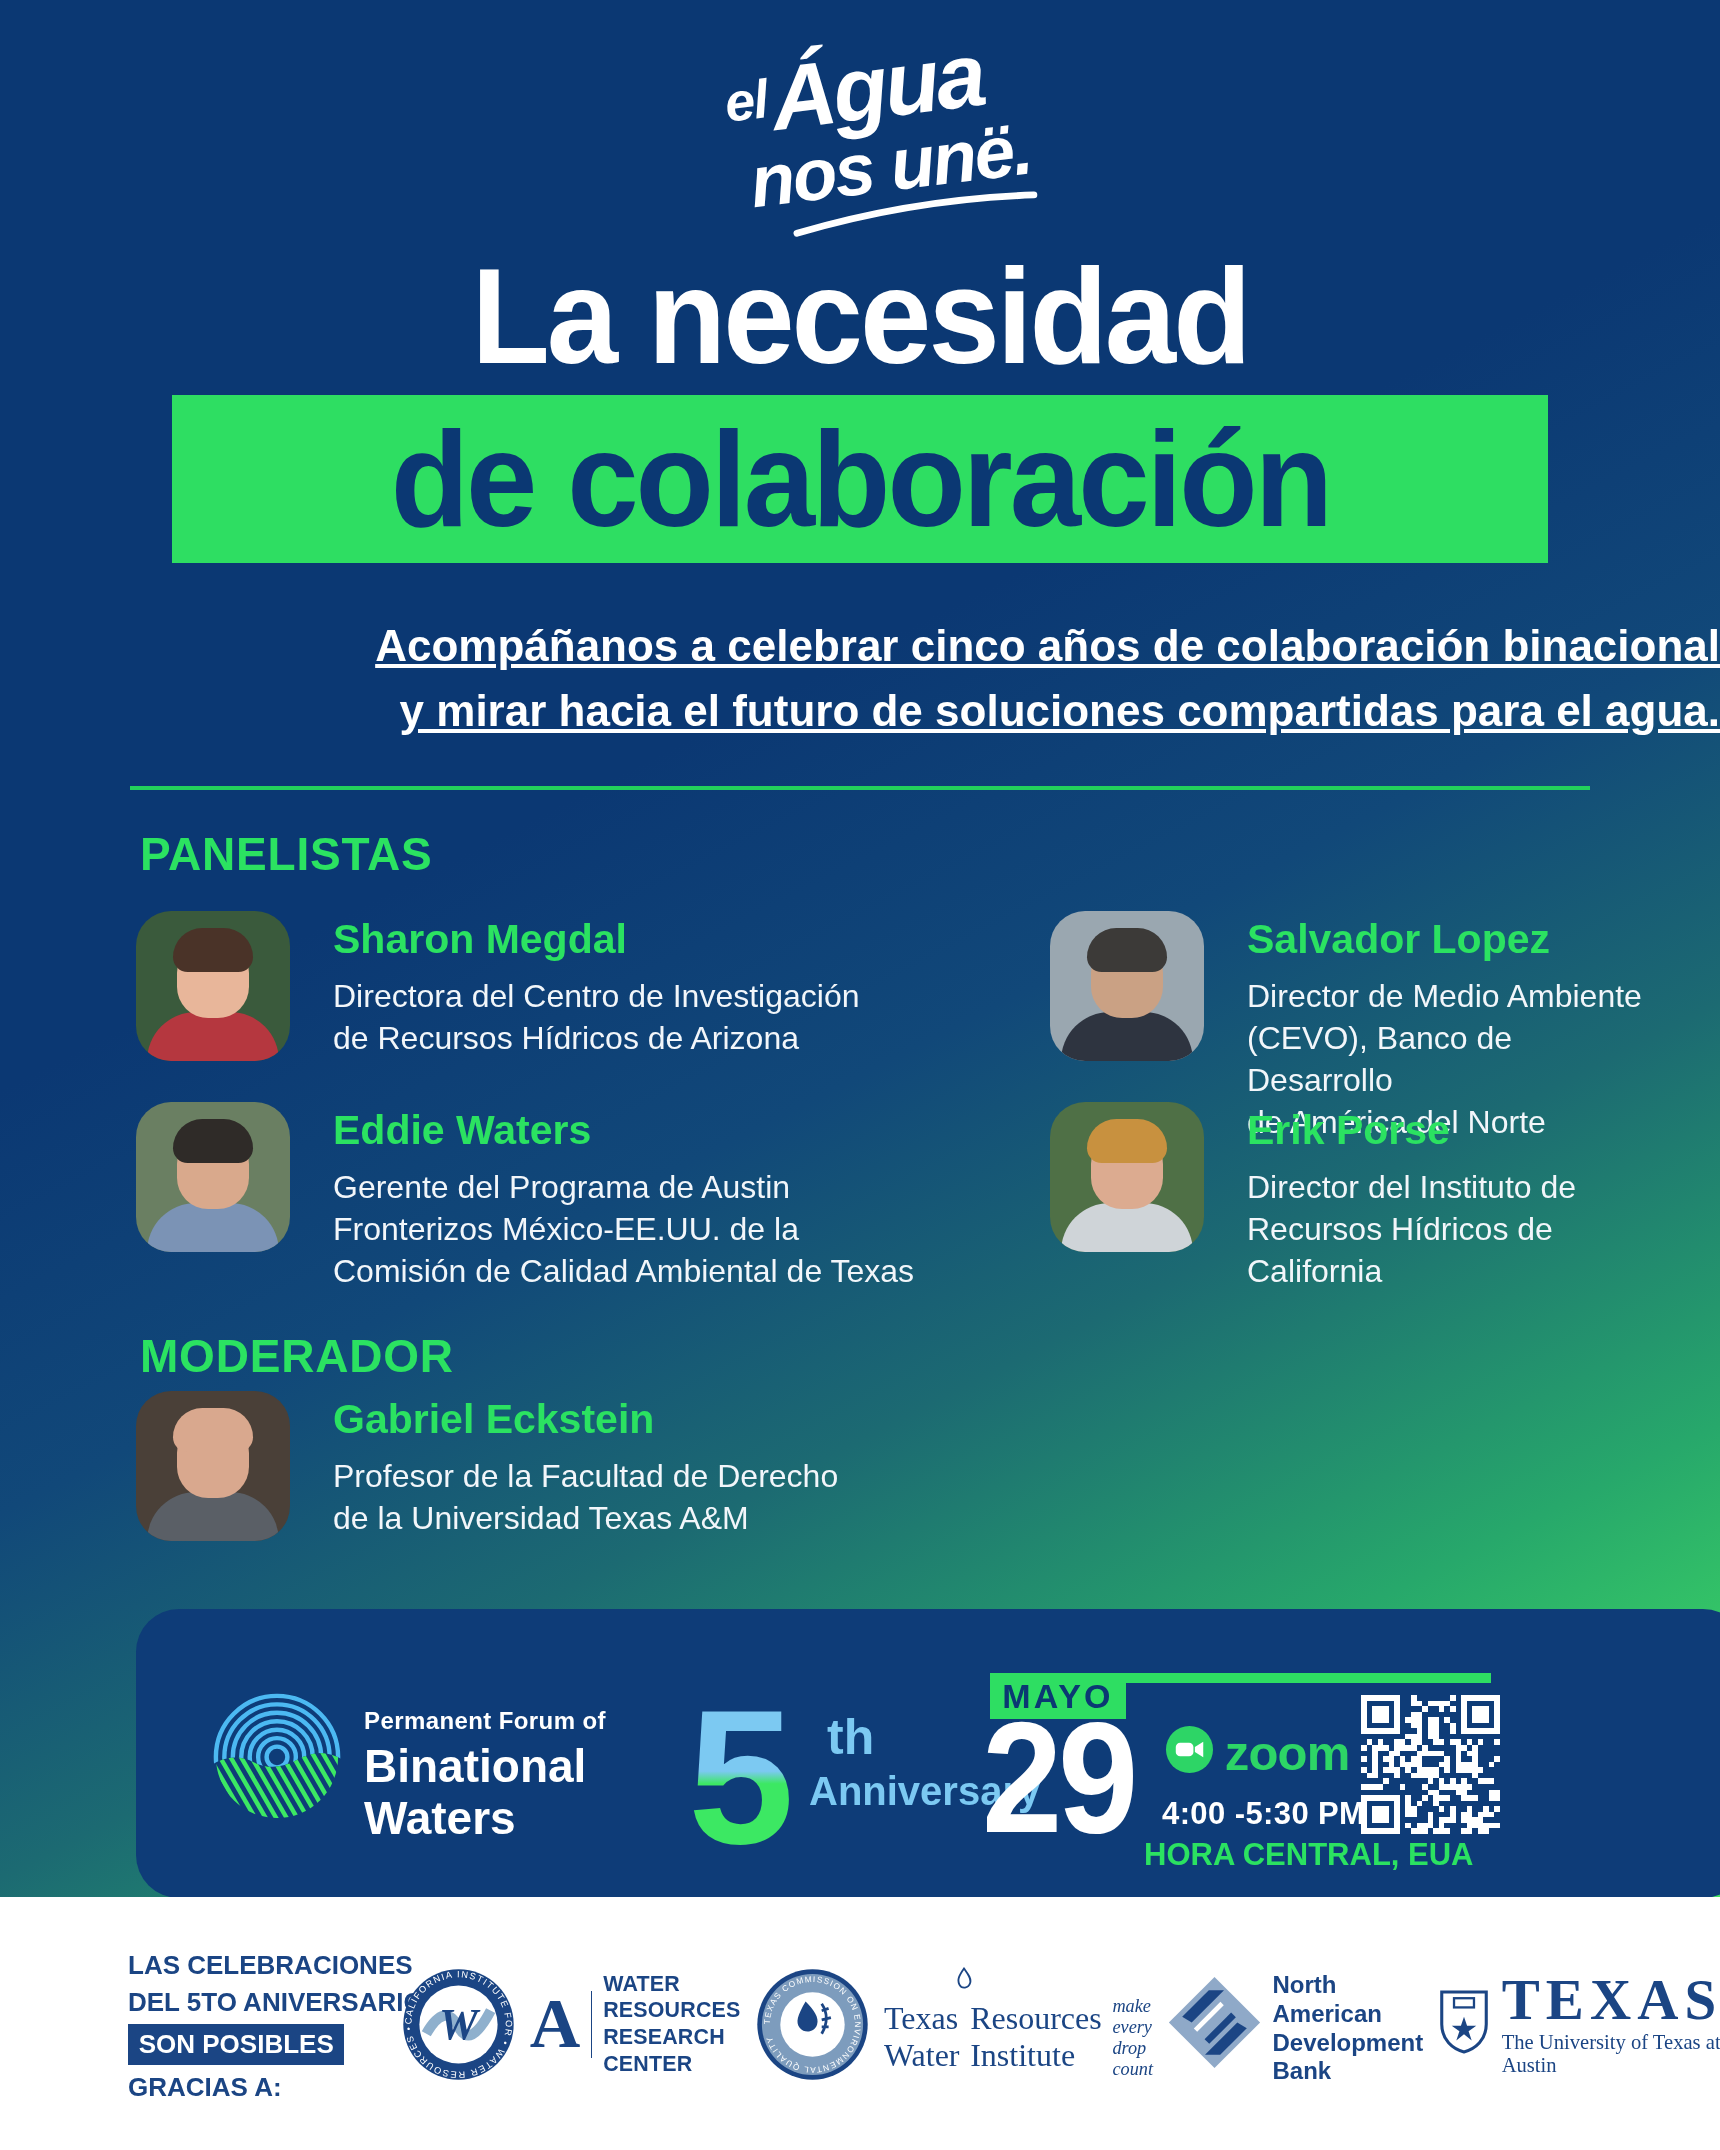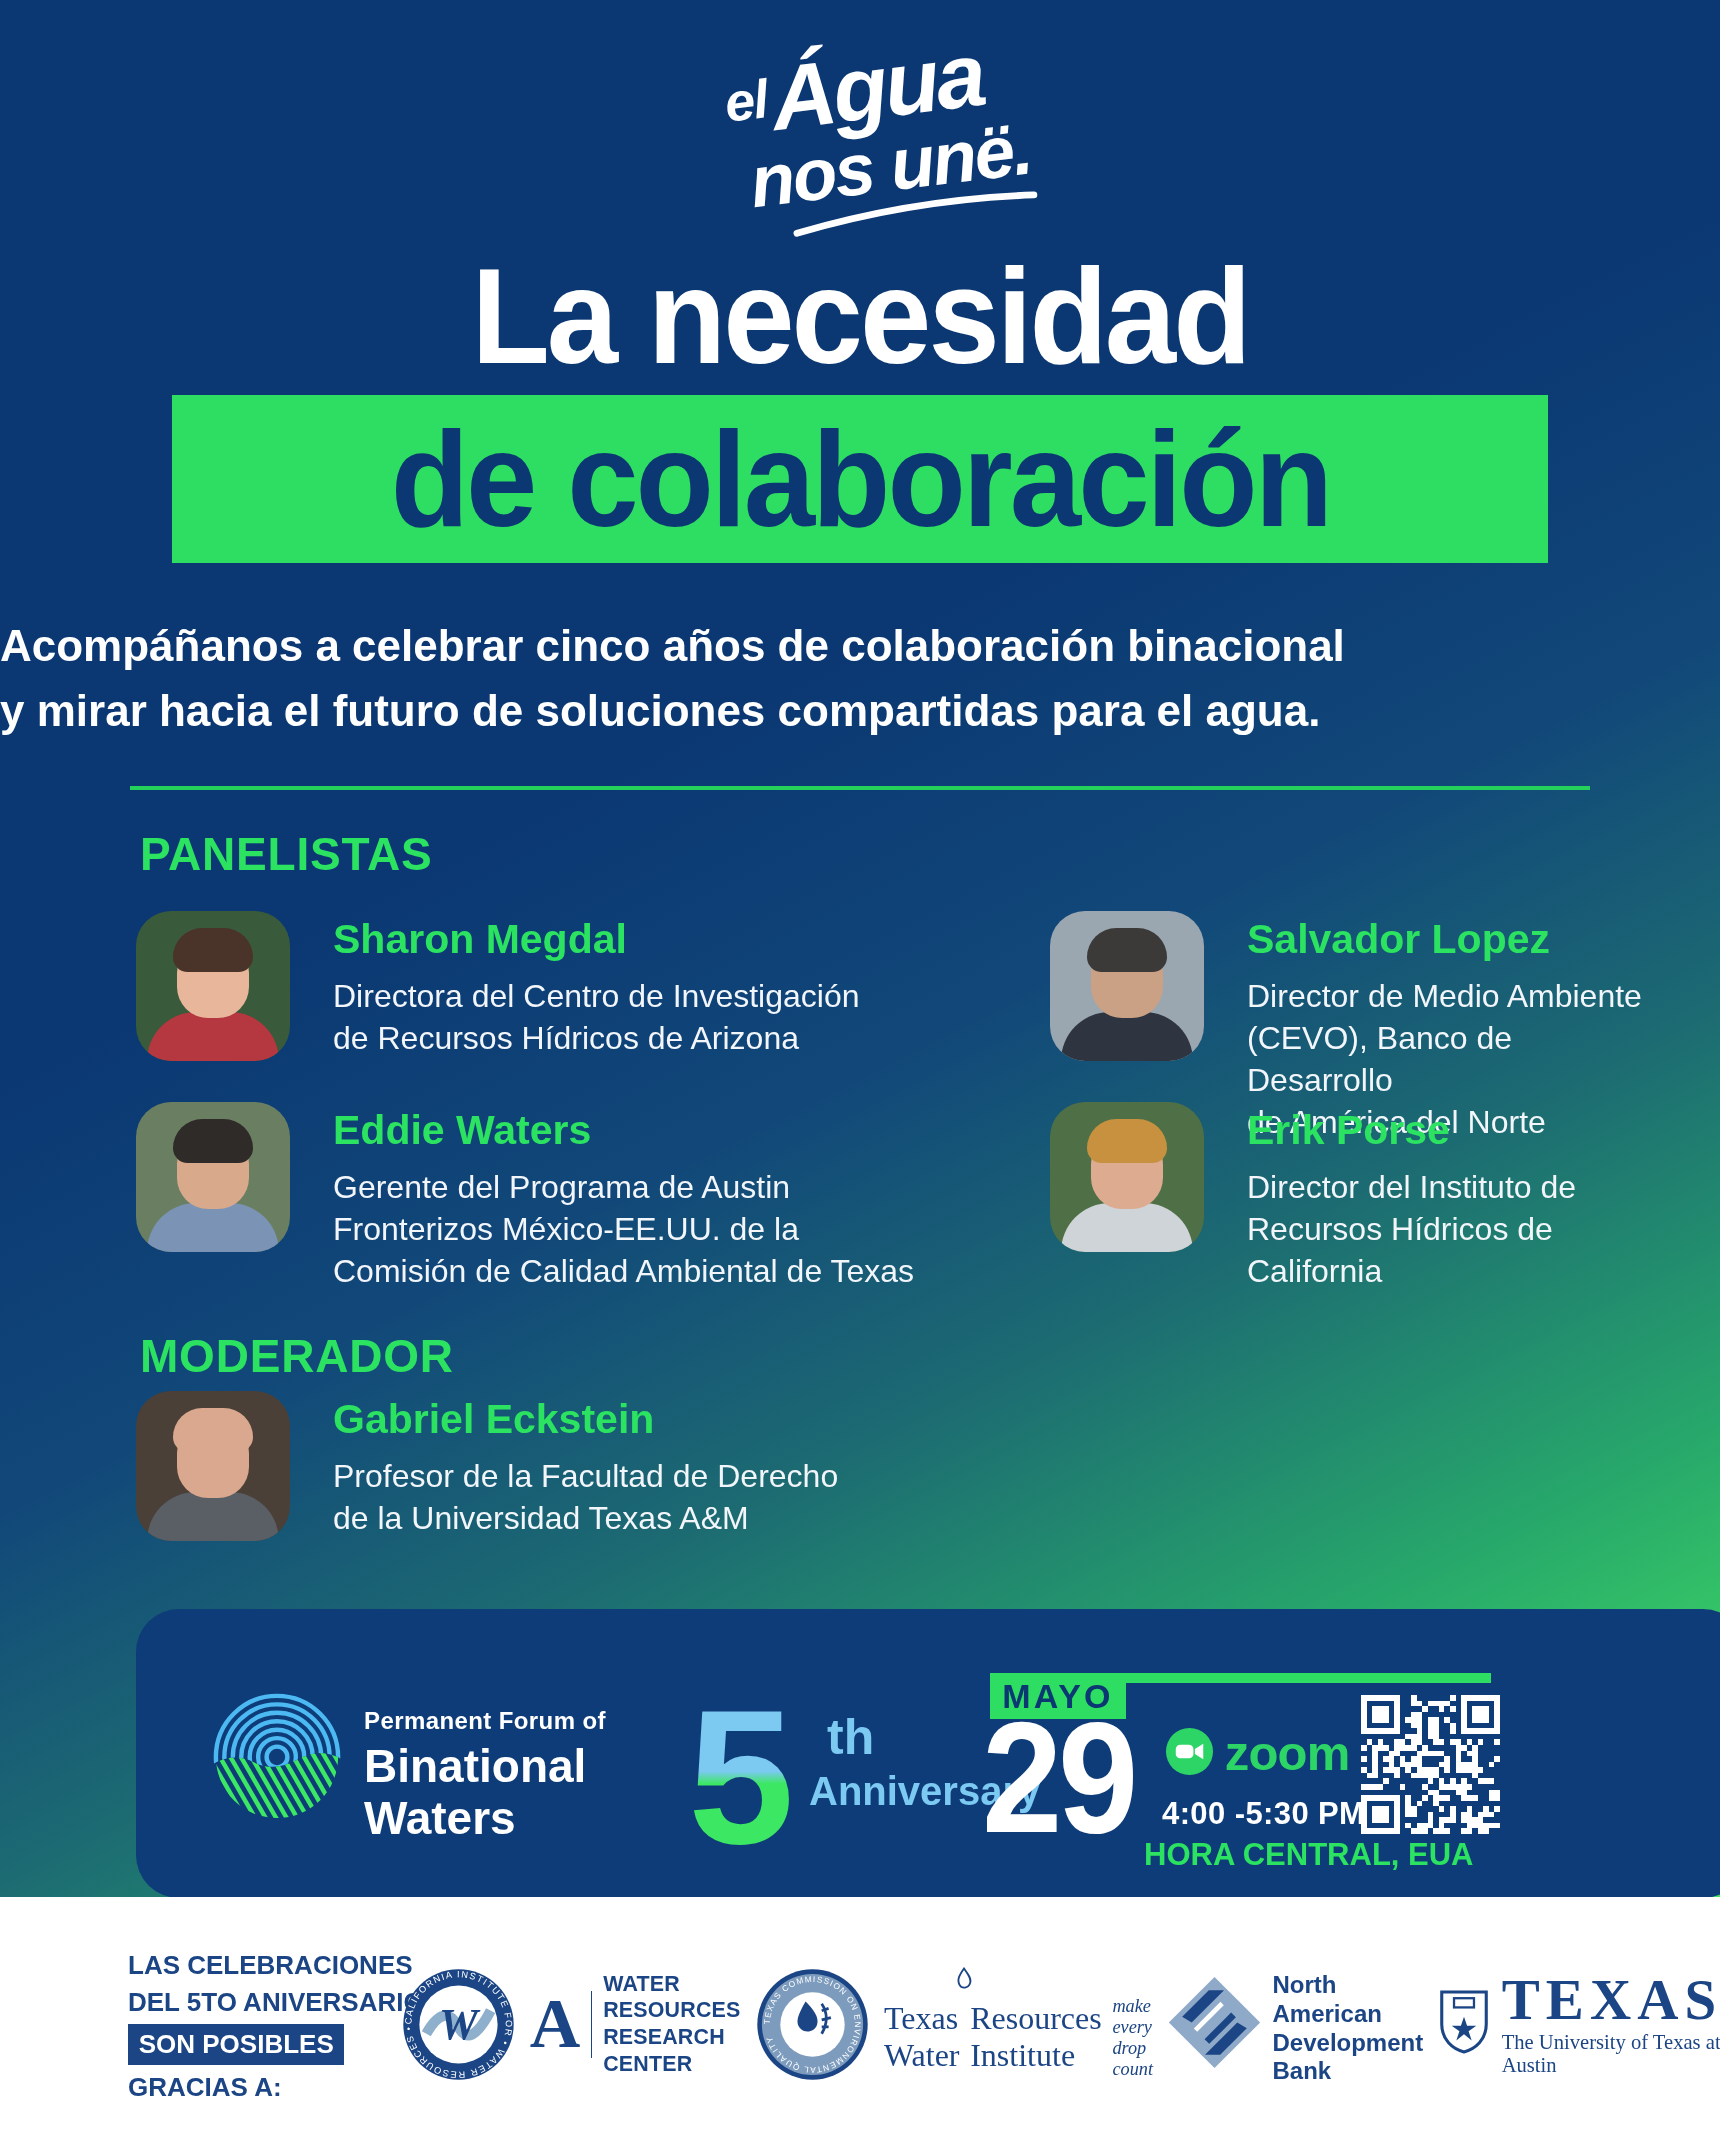--- a/index.html
+++ b/index.html
@@ -16,22 +16,22 @@
   .script-swoosh{display:block;margin:1.5px auto 0;padding-left:92px;}
 
   
   .title1{position:absolute;top:239px;left:0;width:100%;text-align:center;color:#fff;
     font-size:135px;font-weight:bold;letter-spacing:-3.1px;transform:scaleX(.95);}
   .title-box{position:absolute;top:395px;left:172px;width:1376px;height:168px;background:#2EDE62;
     display:flex;align-items:center;justify-content:center;}
   .title2{color:#0B3873;font-size:135px;font-weight:bold;letter-spacing:-3.1px;transform:scaleX(.95);white-space:nowrap;}
 
   
-  .subtitle{position:absolute;top:613px;left:0;width:100%;text-align:left;color:#fff;
-    font-size:44px;font-weight:bold;line-height:1.48;}
+  .subtitle{position:absolute;top:613px;left:0;width:100%;text-align:right;color:#fff;
+    font-size:44px;font-weight:bold;line-height:1.48;text-decoration:underline;}
   .divider{position:absolute;top:786px;left:130px;width:1460px;height:3.8px;background:#23D15B;}
 
   
   .section-header{position:absolute;color:#2BE261;font-size:46px;font-weight:bold;letter-spacing:0.8px;}
   #hdr-panelists{left:140px;top:827px;}
   #hdr-moderator{left:140px;top:1329px;}
 
   
   .person{position:absolute;display:flex;gap:43px;width:826px;}
   #p1{left:136px;top:911px;} #p2{left:1050px;top:911px;width:612px;}
@@ -58,21 +58,21 @@
   .anniv-five{position:absolute;left:0;top:0;font-size:191px;line-height:.82;font-weight:bold;
     background:linear-gradient(180deg,#7CC9F2 0 46%,#3CE863 54% 100%);
     -webkit-background-clip:text;background-clip:text;color:transparent;}
   .anniv-th{position:absolute;left:139px;top:9.2px;font-size:50px;font-weight:bold;color:#7CC9F2;}
   .anniv-word{position:absolute;left:121px;top:70px;font-size:40px;font-weight:bold;color:#7CC9F2;}
   .mayo-box{position:absolute;left:854px;top:64px;width:136px;height:46px;background:#2EDE62;
     display:flex;align-items:center;justify-content:center;color:#0B3873;font-size:34px;font-weight:bold;letter-spacing:3.1px;}
   .mayo-line{position:absolute;left:990px;top:64px;width:365px;height:10px;background:#2EDE62;}
   .day-29{position:absolute;left:846px;top:90px;font-size:157px;font-weight:bold;color:#fff;
     letter-spacing:-4.6px;transform:scaleX(.92);transform-origin:left top;line-height:1;}
-  .zoom-row{position:absolute;left:1029px;top:116px;display:flex;align-items:center;gap:10.7px;}
+  .zoom-row{position:absolute;left:1029px;top:116px;display:flex;gap:10.7px;}
   .zoom-word{color:#2DD566;font-size:49px;font-weight:bold;letter-spacing:-0.8px;}
   .ev-time{position:absolute;left:1026px;top:187px;color:#fff;font-size:31px;font-weight:bold;letter-spacing:0.4px;}
   .ev-tz{position:absolute;left:1008px;top:228px;color:#2BE261;font-size:31px;font-weight:bold;}
   .qr{position:absolute;left:1225px;top:86px;width:139px;height:139px;}
 
   
   .footer{position:absolute;left:0;top:1897px;width:1720px;height:254px;background:#fff;}
   .credits{position:absolute;left:128px;top:50px;color:#1B4584;font-size:26px;font-weight:bold;line-height:1.42;}
   .credits-chip{display:inline-block;background:#1B4584;color:#fff;padding:2.3px 10.7px;margin:3.1px 0;}
   .sponsors{position:absolute;left:401px;top:27.5px;width:1273px;height:199px;

